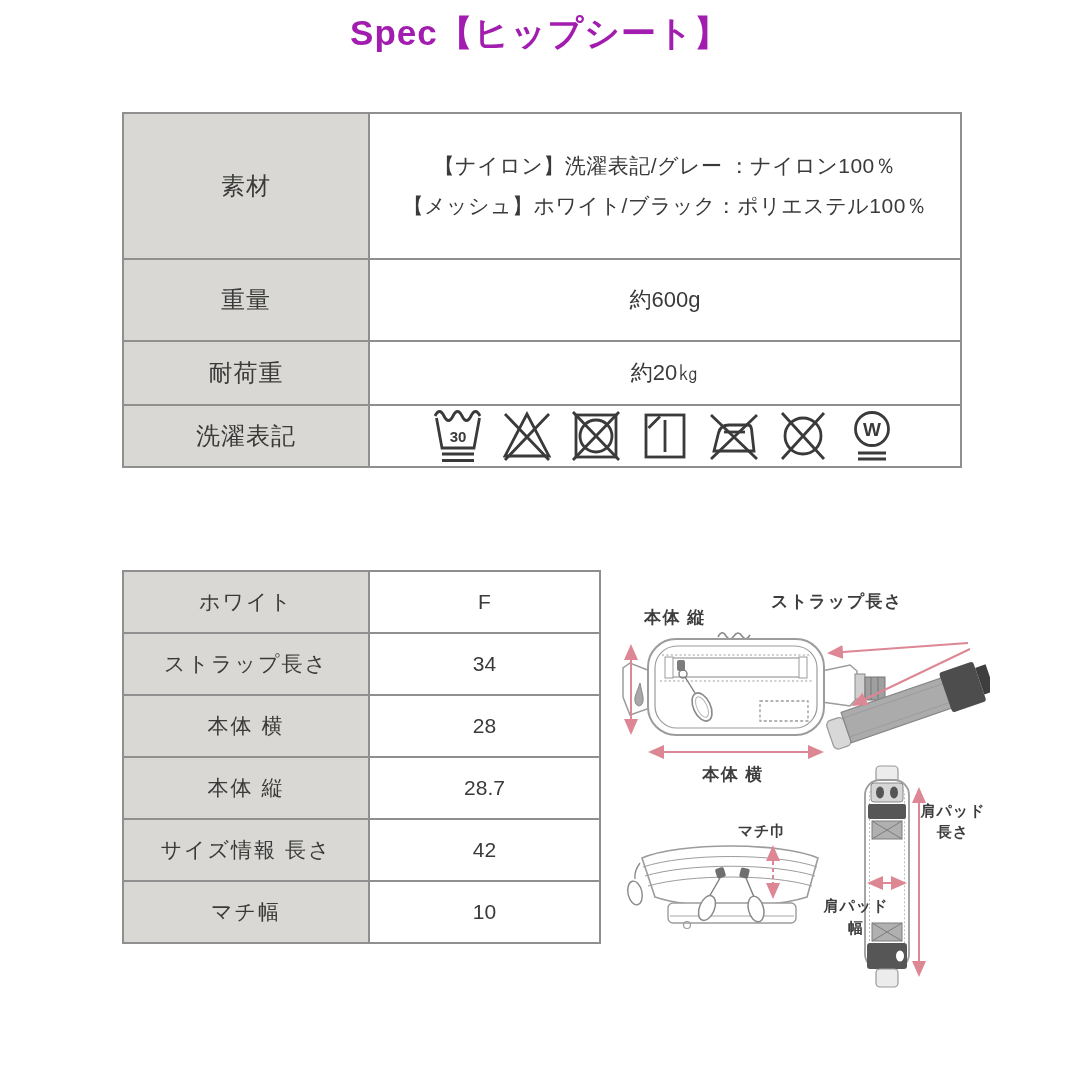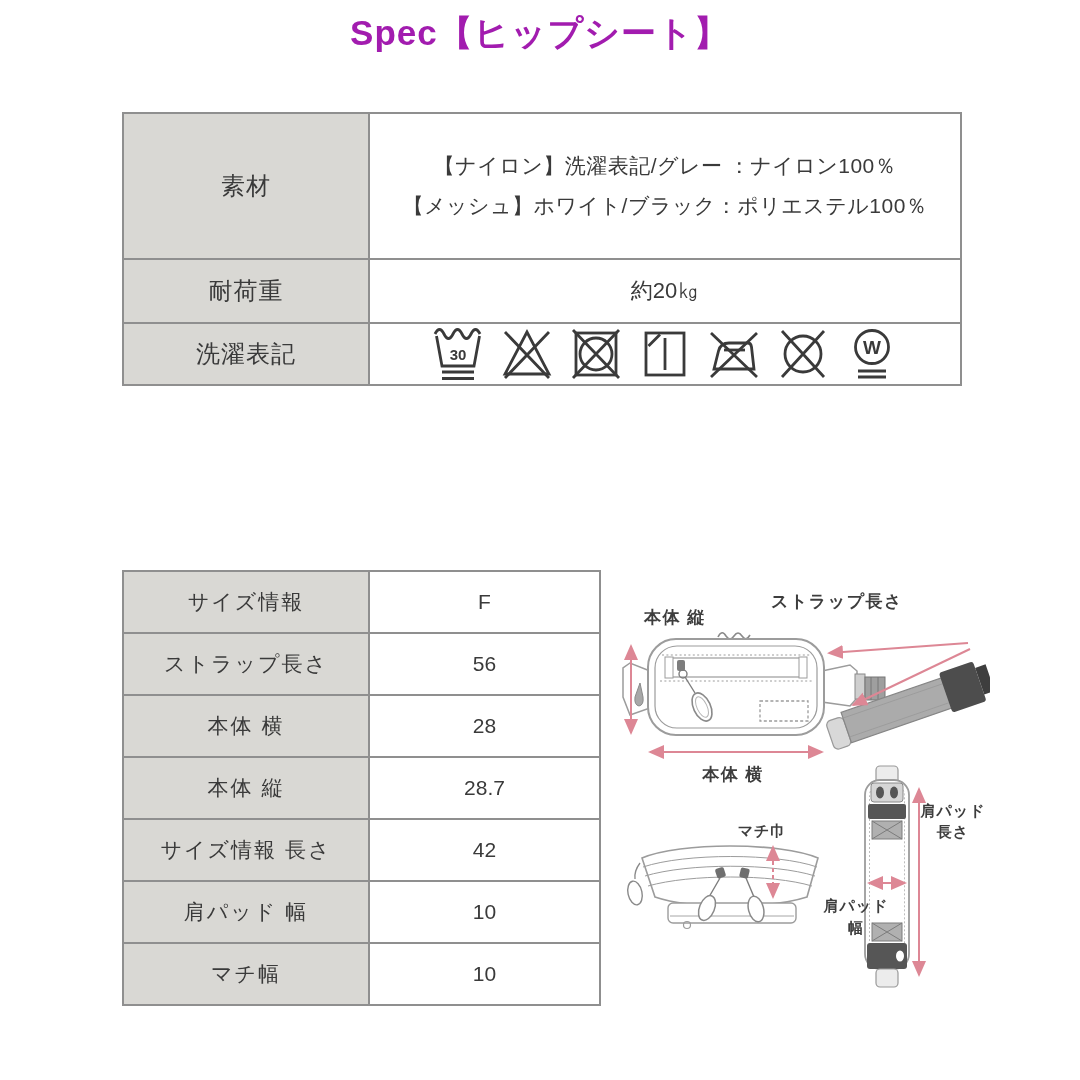--- a/index.html
+++ b/index.html
@@ -52,20 +52,24 @@
 
   <table id="spec-table">
     <tbody>
         <tr class="r-material">
       <th>素材</th>
       <td>
         <div class="mat-line">【ナイロン】洗濯表記/グレー ：ナイロン100％</div>
         <div class="mat-line">【メッシュ】ホワイト/ブラック：ポリエステル100％</div>
       </td>
     </tr>
+    <tr class="r-weight">
+      <th>重量</th>
+      <td>約600g</td>
+    </tr>
     <tr class="r-load">
       <th>耐荷重</th>
       <td>約20㎏</td>
     </tr>
     <tr class="r-care">
       <th>洗濯表記</th>
       <td>
         <div class="care-icons">
 
           <svg width="54" height="60" viewBox="0 0 54 60">
@@ -110,42 +114,38 @@
           </svg>
         </div>
       </td>
     </tr>
   </tbody>
     </table>
 
   <table id="size-table">
     <tbody>
         <tr>
-      <th>サイズ情報</th>
+      <th>ホワイト</th>
       <td>F</td>
     </tr>
     <tr>
       <th>ストラップ長さ</th>
-      <td>56</td>
+      <td>34</td>
     </tr>
     <tr>
       <th>本体 横</th>
       <td>28</td>
     </tr>
     <tr>
       <th>本体 縦</th>
       <td>28.7</td>
     </tr>
     <tr>
       <th>サイズ情報 長さ</th>
       <td>42</td>
-    </tr>
-    <tr>
-      <th>肩パッド 幅</th>
-      <td>10</td>
     </tr>
     <tr>
       <th>マチ幅</th>
       <td>10</td>
     </tr>
   </tbody>
     </table>
 
   <svg id="diagram" width="380" height="440" viewBox="0 0 380 440">
     <defs>

